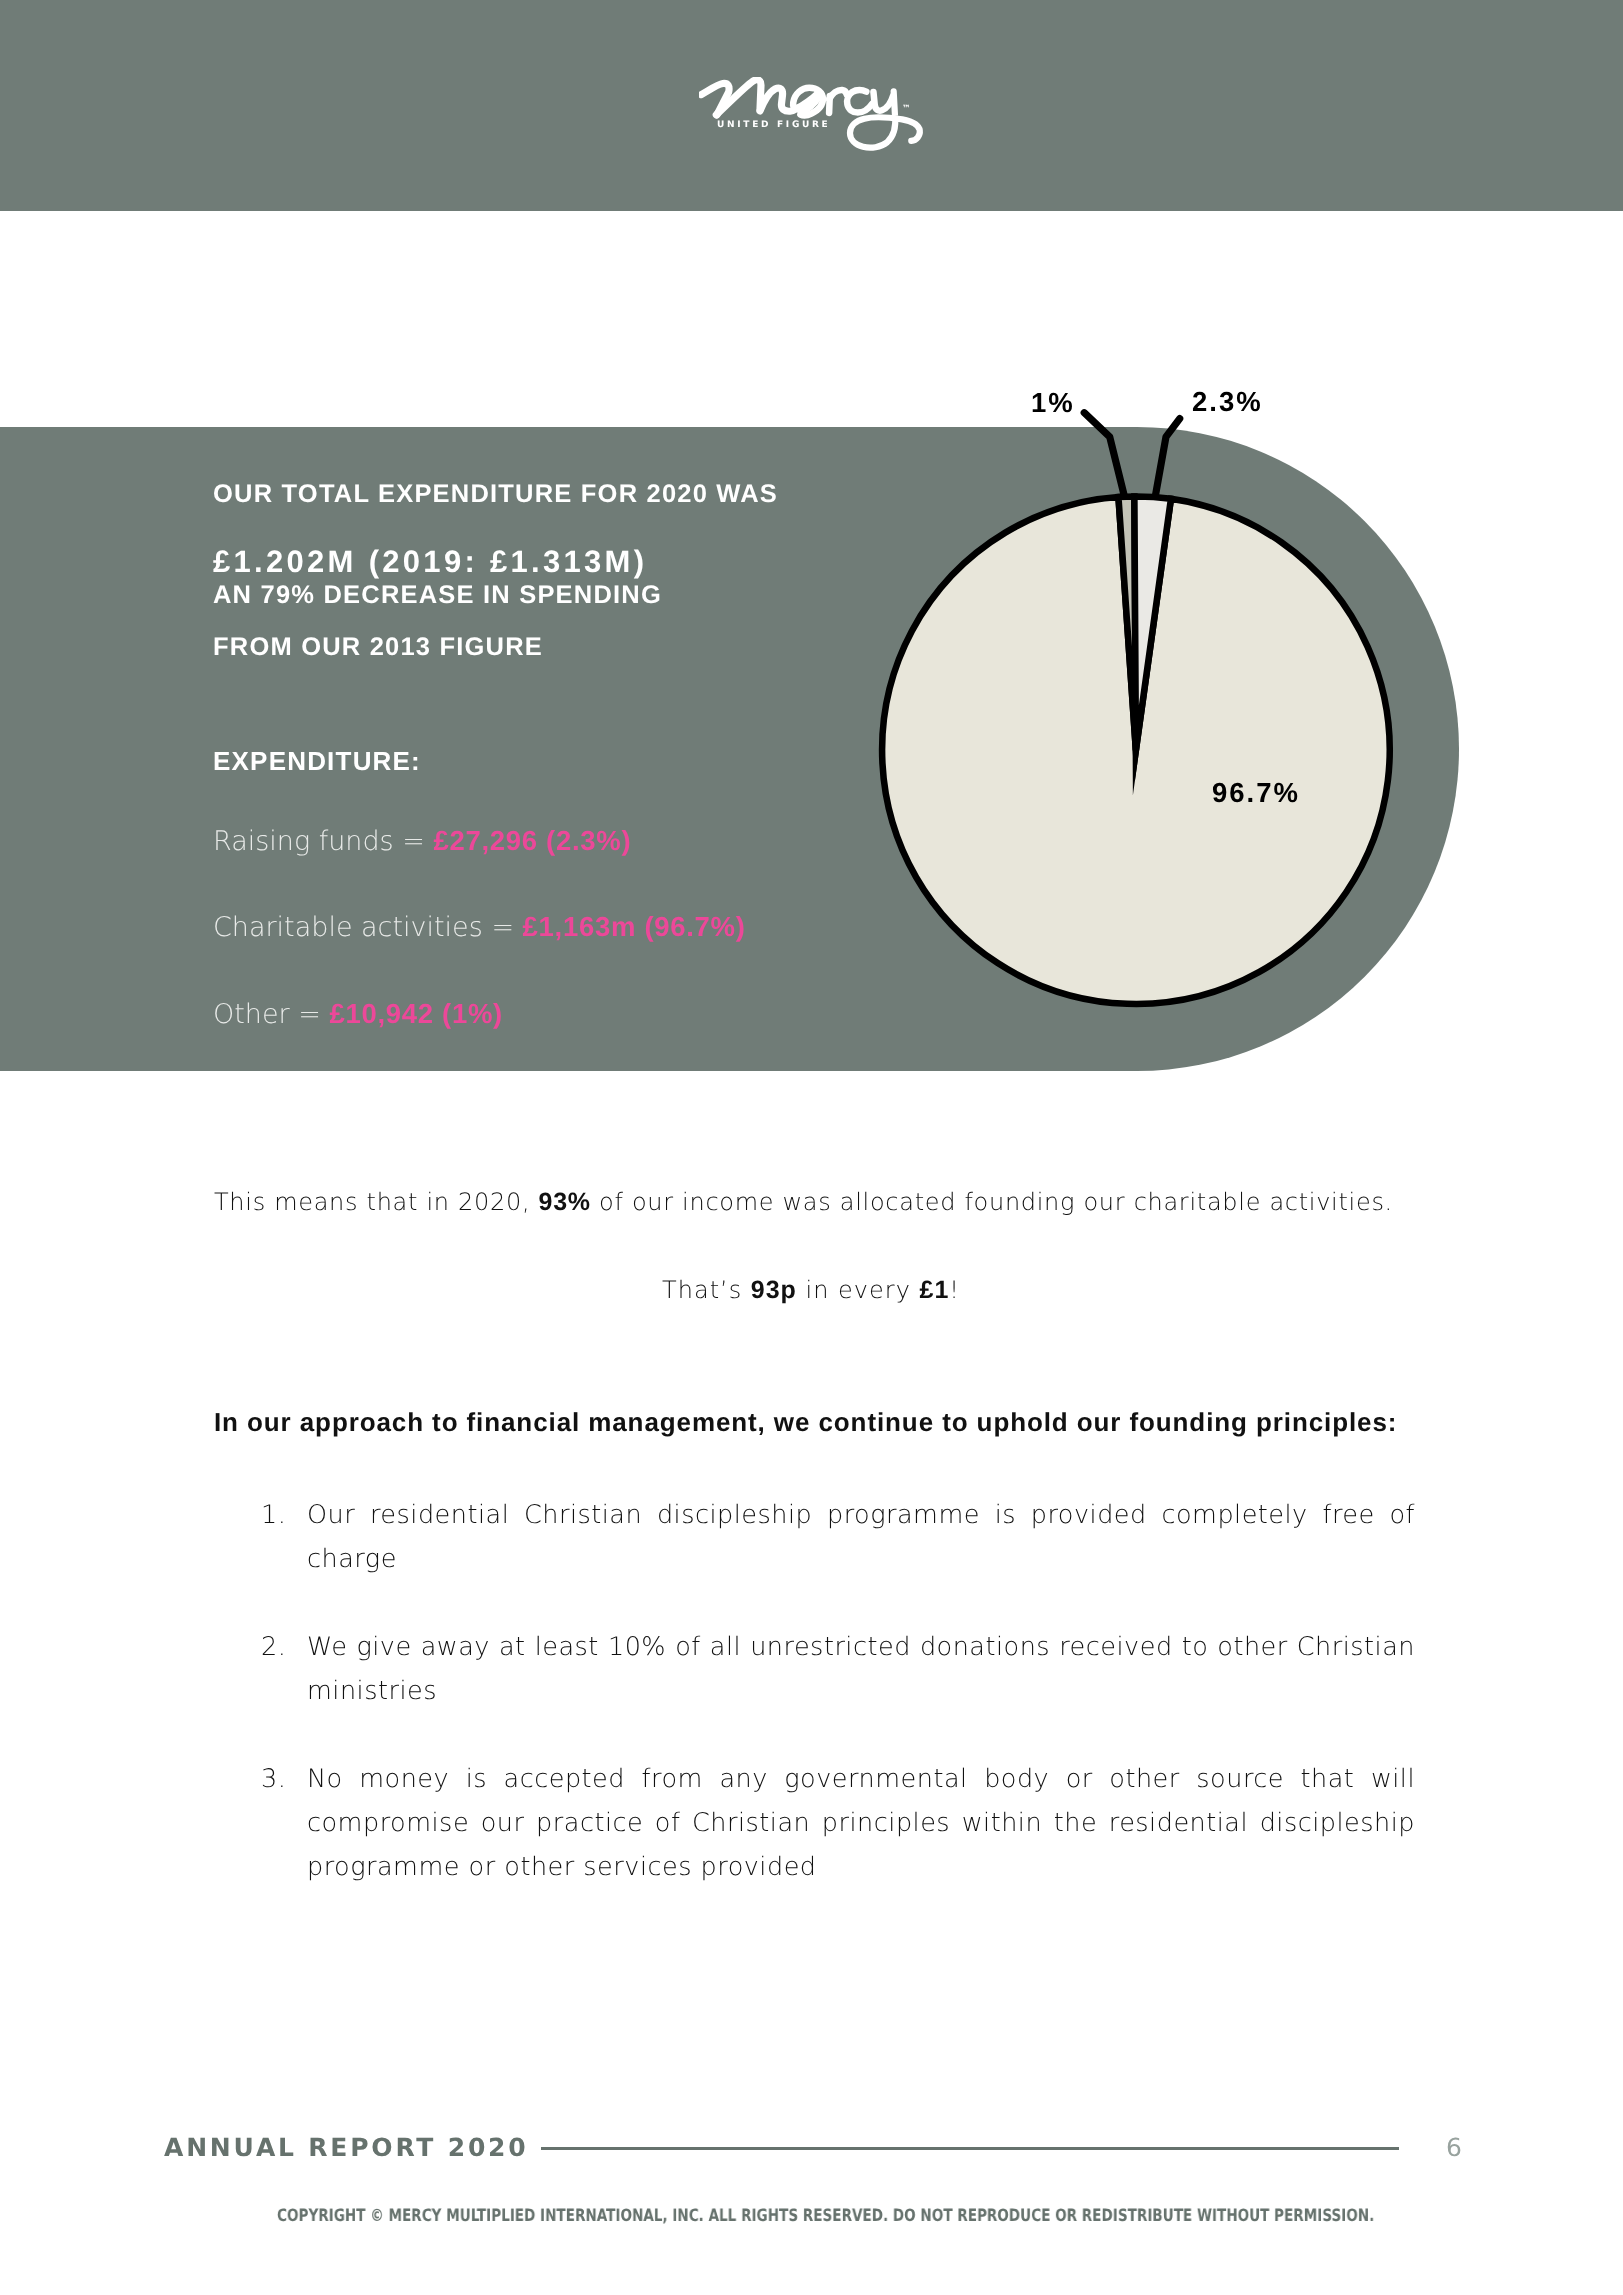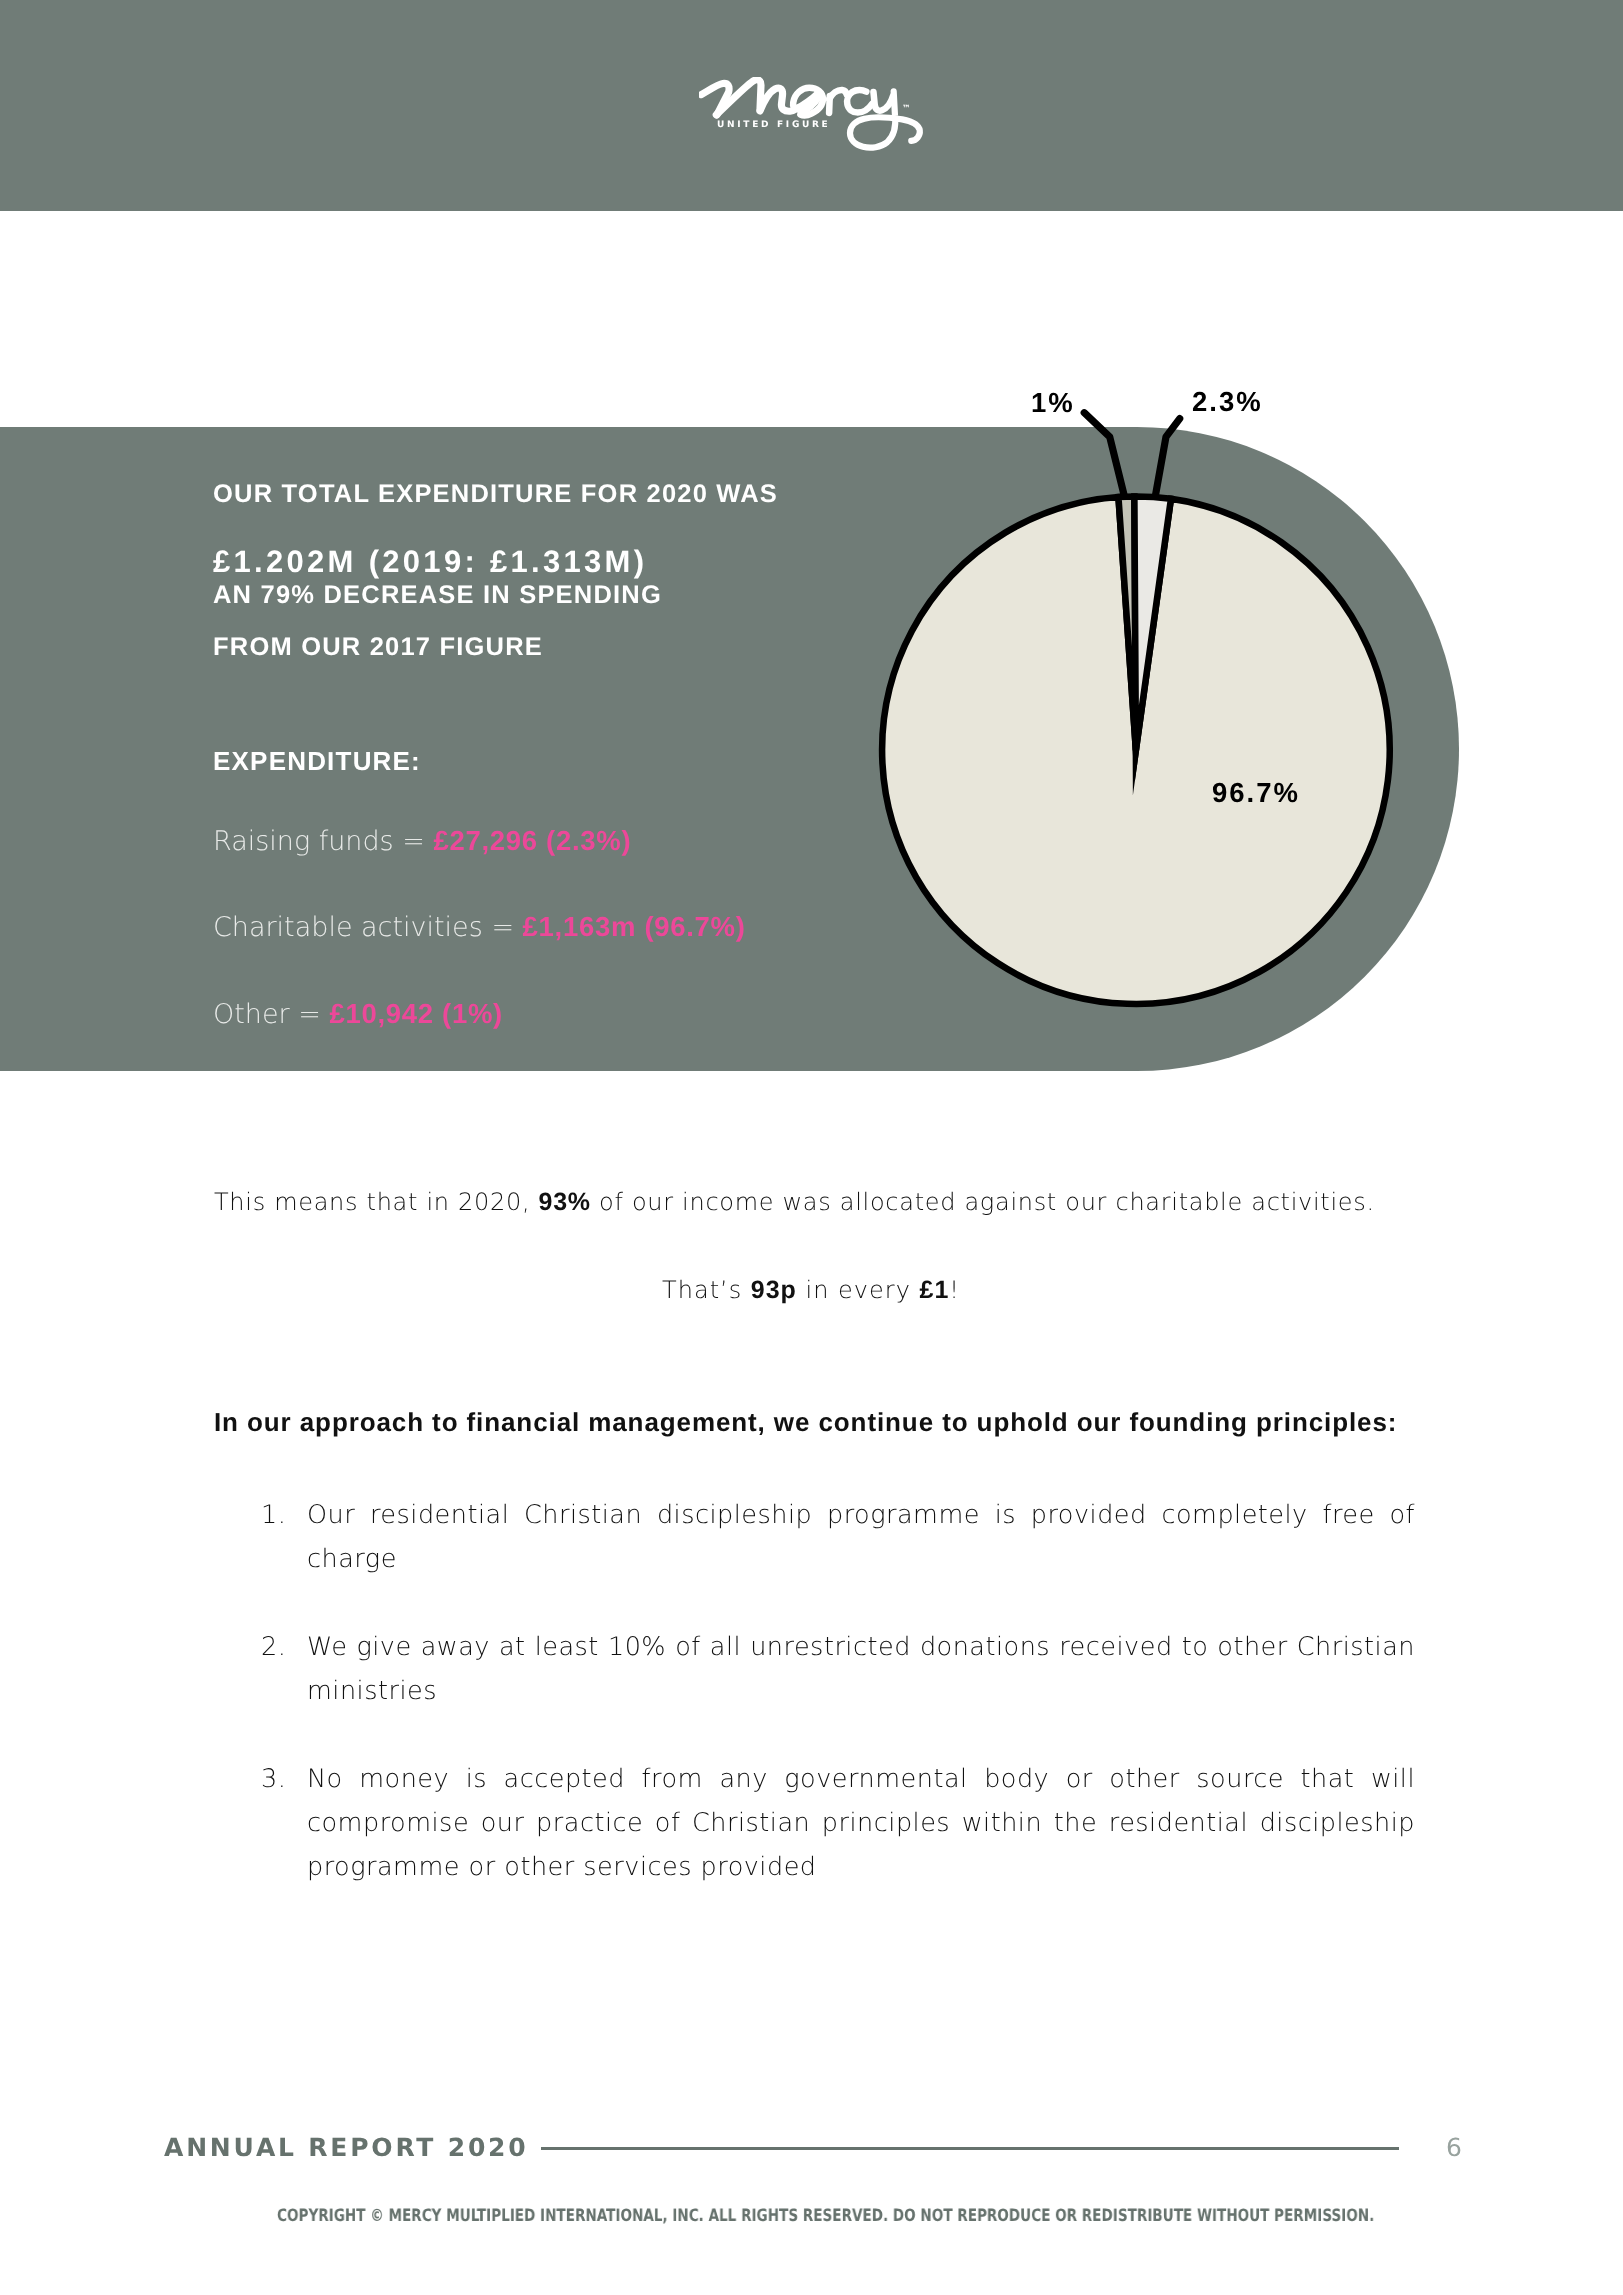--- a/index.html
+++ b/index.html
@@ -103,21 +103,21 @@
     </div>
     <div class="logo-sub">UNITED FIGURE</div>
     <div class="logo-tm">™</div>
   </div>
 
   <div class="panel"></div>
   <div class="panel-text">
     <div class="pt-line pt-1">OUR TOTAL EXPENDITURE FOR 2020 WAS</div>
     <div class="pt-line pt-2">£1.202M (2019: £1.313M)</div>
     <div class="pt-line pt-3">AN 79% DECREASE IN SPENDING</div>
-    <div class="pt-line pt-4">FROM OUR 2017 FIGURE</div>
+    <div class="pt-line pt-4">FROM OUR 2013 FIGURE</div>
     <div class="pt-line pt-head">EXPENDITURE:</div>
     <div class="pt-item pt-i1"><span>Raising funds = </span><b>£27,296 (2.3%)</b></div>
     <div class="pt-item pt-i2"><span>Charitable activities = </span><b>£1,163m (96.7%)</b></div>
     <div class="pt-item pt-i3"><span>Other = </span><b>£10,942 (1%)</b></div>
   </div>
 
   <div class="chart">
     <svg width="537" height="641" viewBox="1330 580 820 980">
 
       <path d="M 1736 1146 L 1789.60 761.72 A 388 388 0 1 1 1709.34 758.92 Z" fill="#E8E6DA" stroke="#000000" stroke-width="10" stroke-linejoin="miter" stroke-miterlimit="30"></path>
@@ -128,21 +128,21 @@
 
       <path d="M 1657 630 L 1696 667 L 1718 756" fill="none" stroke="#000000" stroke-width="11" stroke-linecap="round" stroke-linejoin="round"></path>
       <path d="M 1803 639 L 1782 667 L 1766 756" fill="none" stroke="#000000" stroke-width="11" stroke-linecap="round" stroke-linejoin="round"></path>
     </svg>
     <div class="pie-label pl-1">1%</div>
     <div class="pie-label pl-2">2.3%</div>
     <div class="pie-label pl-3">96.7%</div>
   </div>
 
   <div class="body-copy">
-    <div class="bc-line bc-1"><span>This means that in 2020, </span><b>93%</b><span> of our income was allocated against our charitable activities.</span></div>
+    <div class="bc-line bc-1"><span>This means that in 2020, </span><b>93%</b><span> of our income was allocated founding our charitable activities.</span></div>
     <div class="bc-line bc-2"><span>That’s </span><b>93p</b><span> in every </span><b>£1</b><span>!</span></div>
     <div class="bc-line bc-3">In our approach to financial management, we continue to uphold our founding principles:</div>
   </div>
 
   <div class="list">
     <div class="li"><span class="num">1.</span><span>Our residential Christian discipleship programme is provided completely free of charge</span></div>
     <div class="li-gap"></div>
     <div class="li"><span class="num">2.</span><span>We give away at least 10% of all unrestricted donations received to other Christian ministries</span></div>
     <div class="li-gap"></div>
     <div class="li"><span class="num">3.</span><span>No money is accepted from any governmental body or other source that will compromise our practice of Christian principles within the residential discipleship programme or other services provided</span></div>

